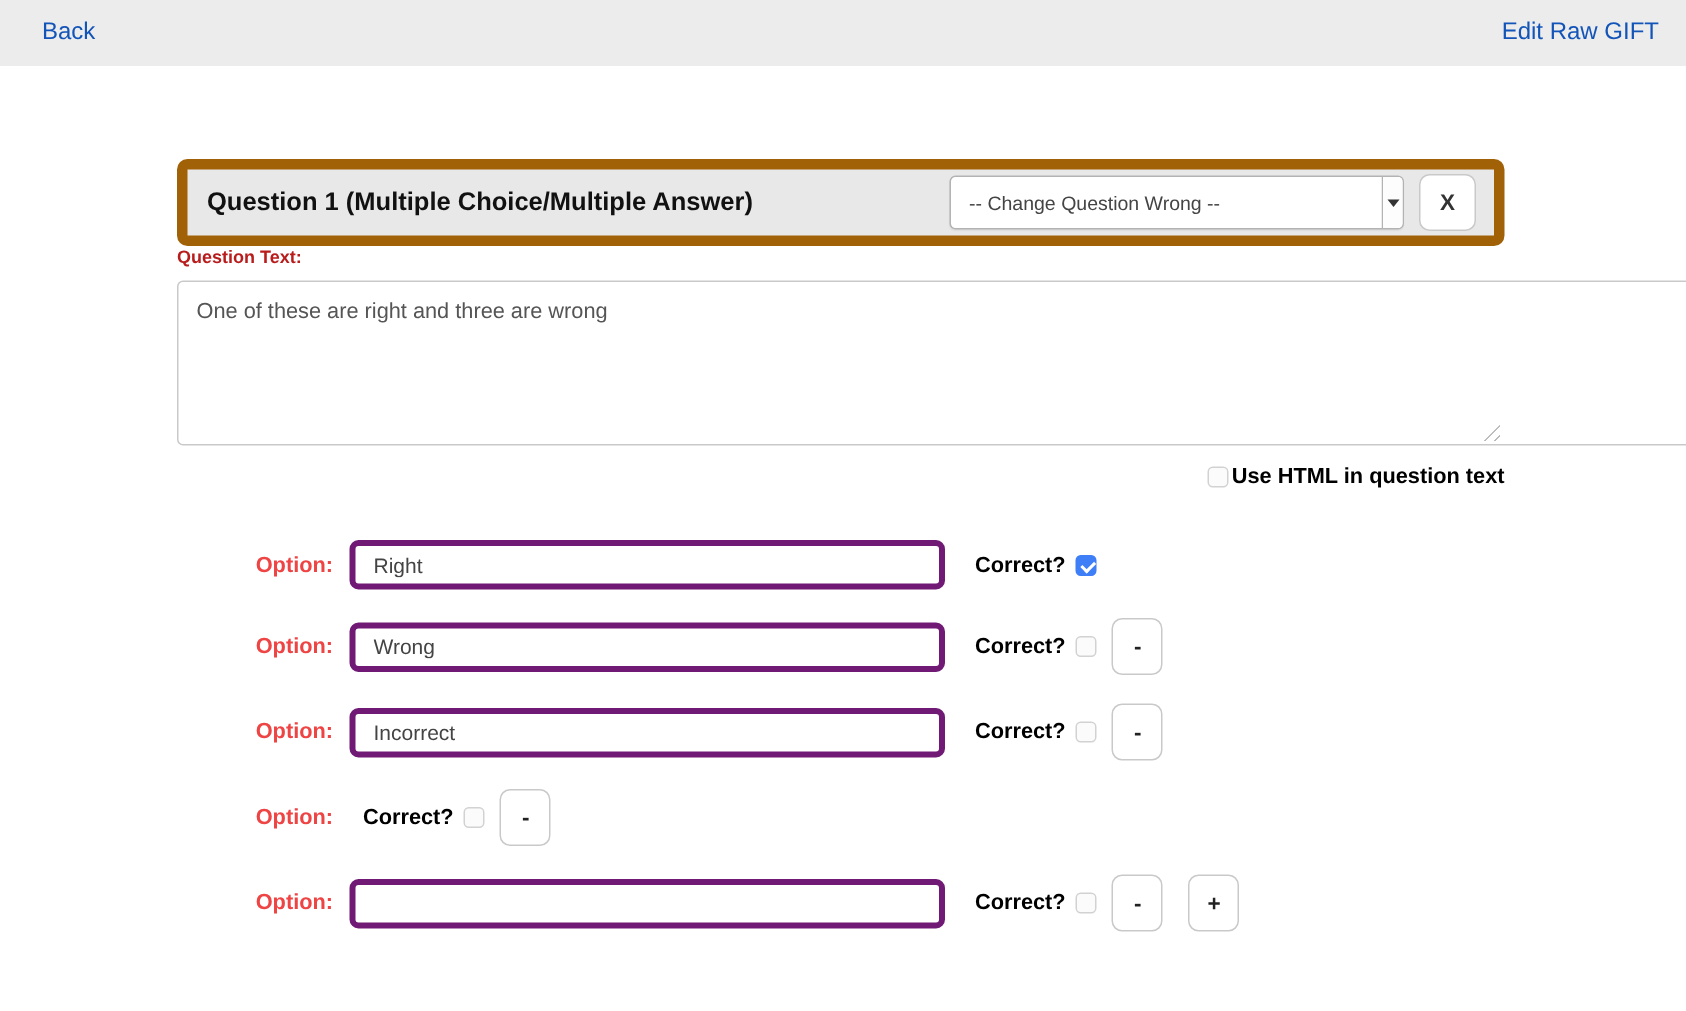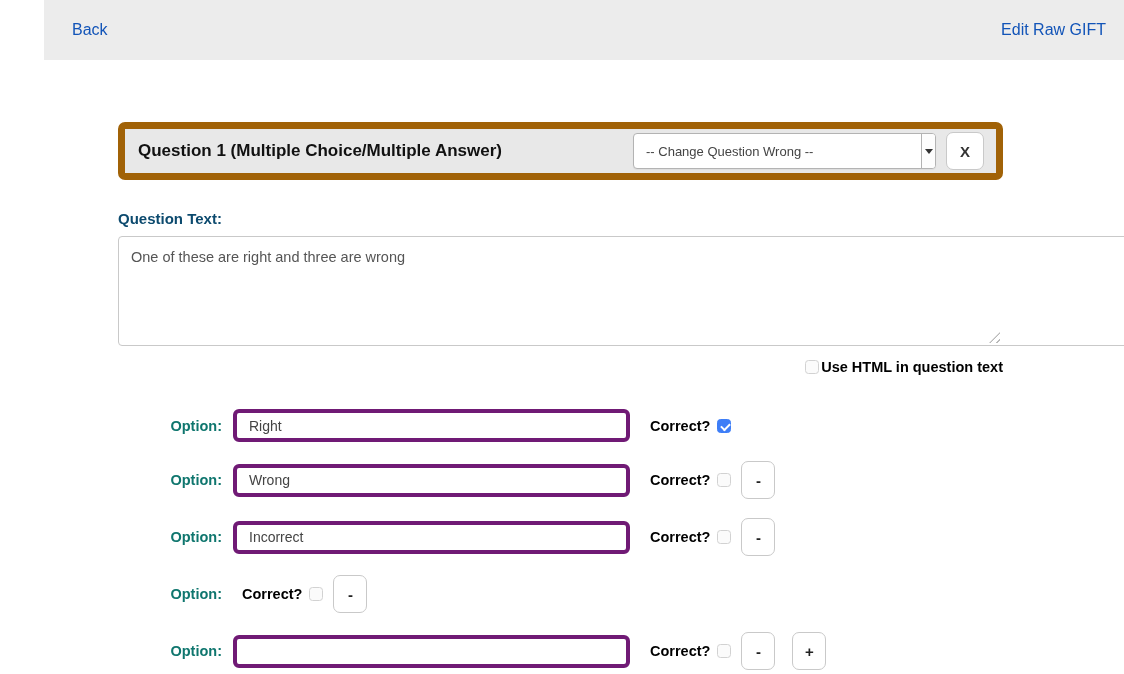--- a/index.html
+++ b/index.html
@@ -1,24 +1,23 @@
 <!DOCTYPE html>
 <html><head>
 <meta charset="utf-8">
 <style>
   * { box-sizing: border-box; margin: 0; padding: 0; }
   html, body { width: 1124px; height: 674px; background: #ffffff;
     font-family: "Liberation Sans", sans-serif; }
 
   
   .topbar {
-    height: 60px; background: #ececec;
+    height: 44px; background: #ececec;
     display: flex; align-items: center; justify-content: space-between;
     padding: 0 18px 0 28px;
-    margin-left: 44px;
   }
   .topbar a, .link {
     color: #1254b8; font-size: 16px; text-decoration: none; cursor: pointer;
   }
 
   
   .main { width: 885px; margin-left: 118px; margin-top: 62px; }
 
   
   .qpanel {
@@ -55,21 +54,21 @@
   .xbtn {
     width: 38px; height: 38px; background: #ffffff;
     border: 1px solid #c9c9c9; border-radius: 7px;
     font-size: 15px; font-weight: bold; color: #333;
     display: flex; align-items: center; justify-content: center;
     cursor: pointer; font-family: "Liberation Sans", sans-serif;
   }
 
   
   .qtext-label {
-    margin-top: 30px; font-size: 15px; font-weight: bold; color: #0c4a6e;
+    font-size: 12px; font-weight: bold; color: #b91c1c;
   }
   .textarea-wrap { position: relative; margin-top: 9px; }
   .qtextarea {
     width: 1037px; height: 110px; resize: none;
     border: 1px solid #c9c9c9; border-radius: 4px;
     padding: 11px 12px; font-size: 14.5px; color: #555;
     font-family: "Liberation Sans", sans-serif; line-height: 1.35;
     display: block; outline: none; background: #fff;
   }
   .resize-grip {
@@ -101,21 +100,21 @@
   }
   .usehtml-row .lbl { font-size: 14.5px; font-weight: bold; color: #000; }
 
   
   .options { margin-top: 34px; }
   .opt-row {
     display: flex; align-items: center; margin-bottom: 19px; min-height: 33px;
   }
   .opt-label {
     margin-left: 52px; width: 52px; text-align: right;
-    font-size: 14.5px; font-weight: bold; color: #0f766e; flex: 0 0 auto;
+    font-size: 14.5px; font-weight: bold; color: #ef4444; flex: 0 0 auto;
   }
   .opt-input {
     margin-left: 11px; width: 397px; height: 33px;
     border: 4px solid #701a75; border-radius: 6px;
     padding: 0 12px; font-size: 14px; color: #444; outline: none;
     font-family: "Liberation Sans", sans-serif; background: #fff;
   }
   .correct-label {
     margin-left: 20px; font-size: 14.5px; font-weight: bold; color: #000;
   }

